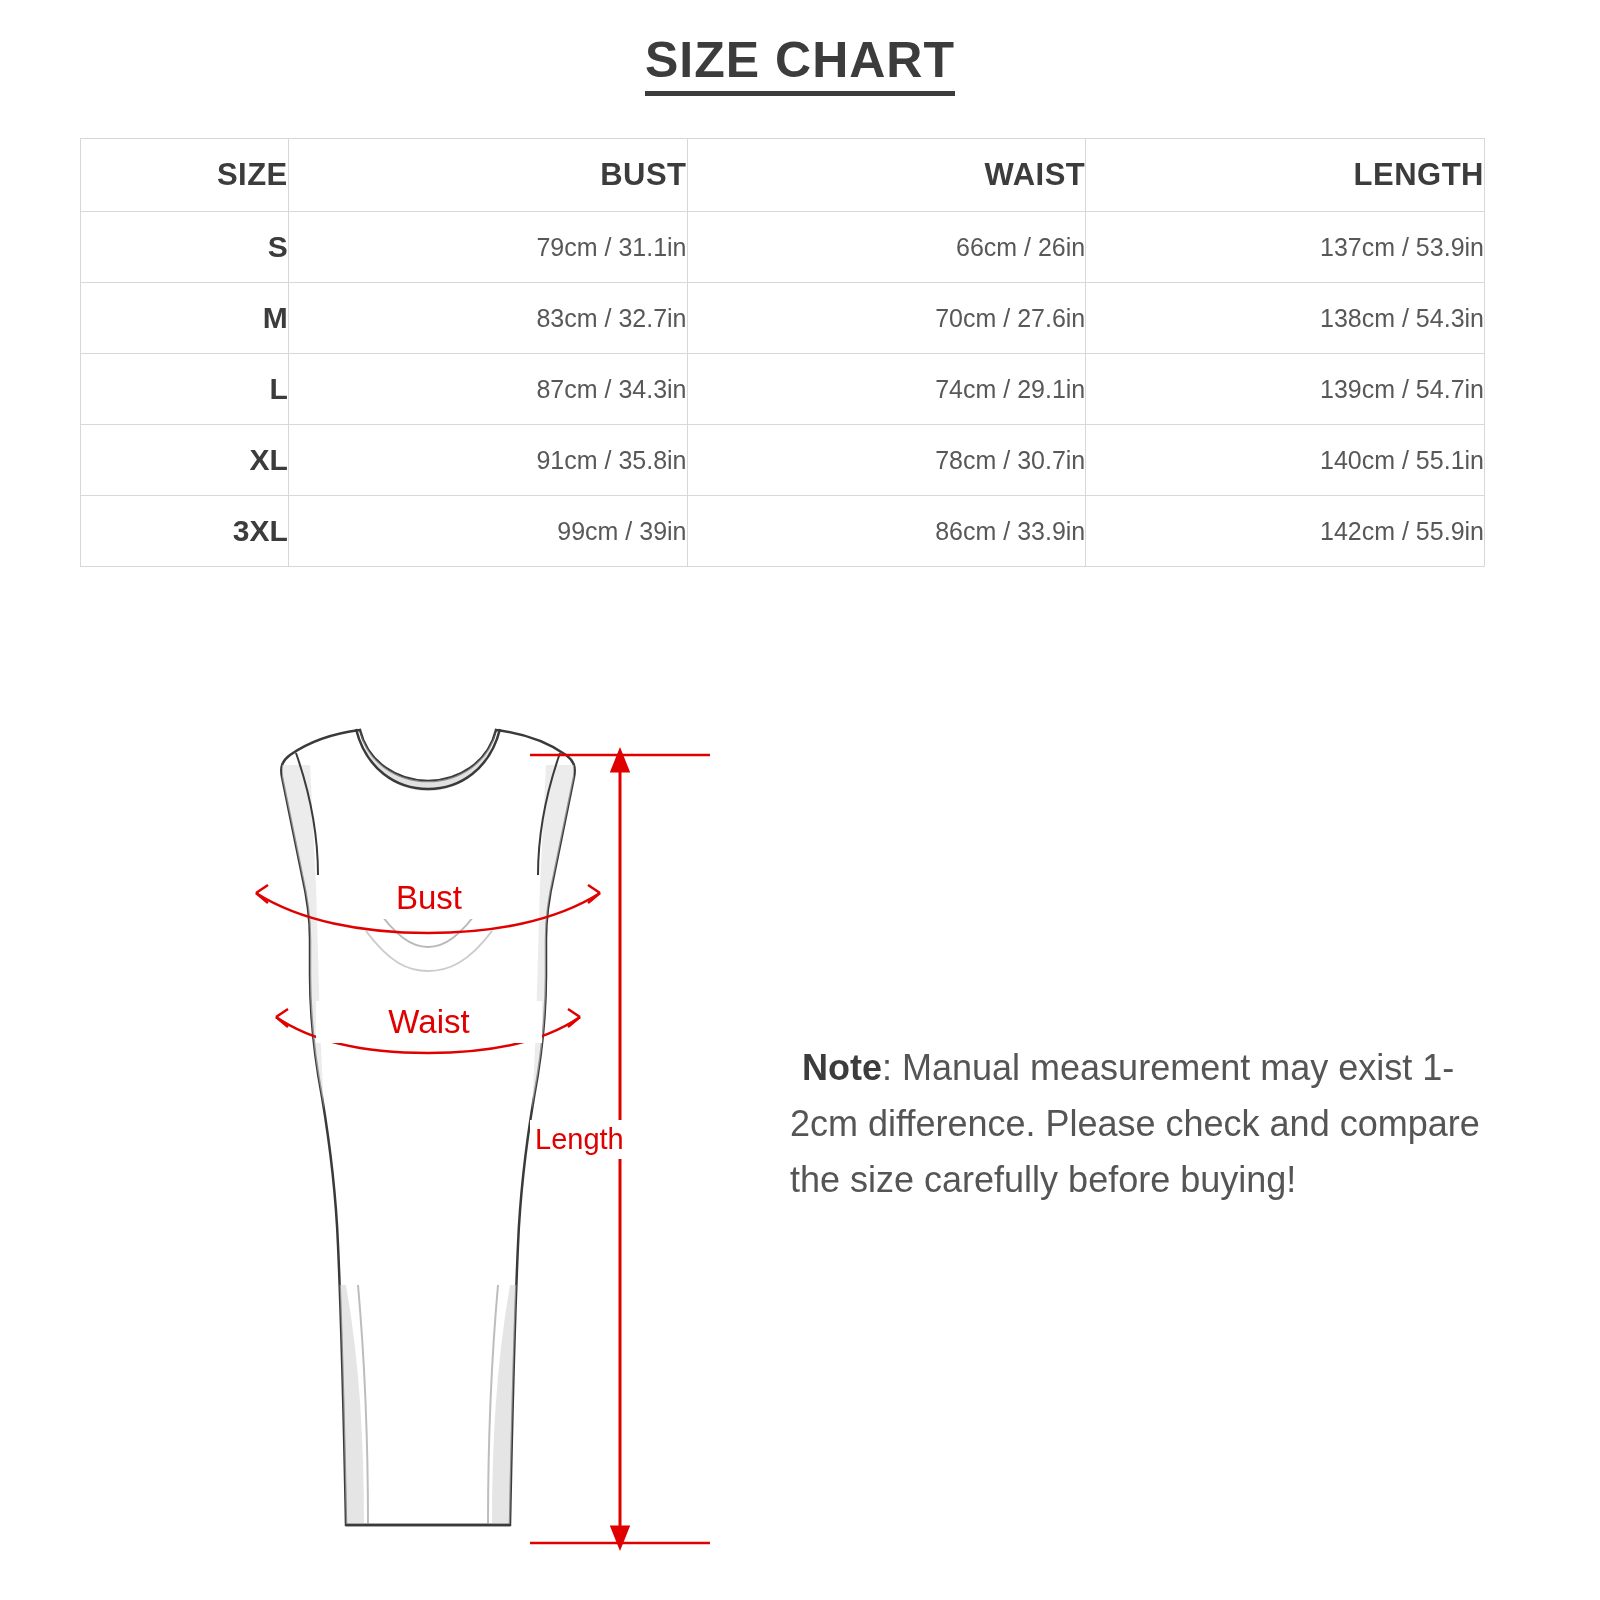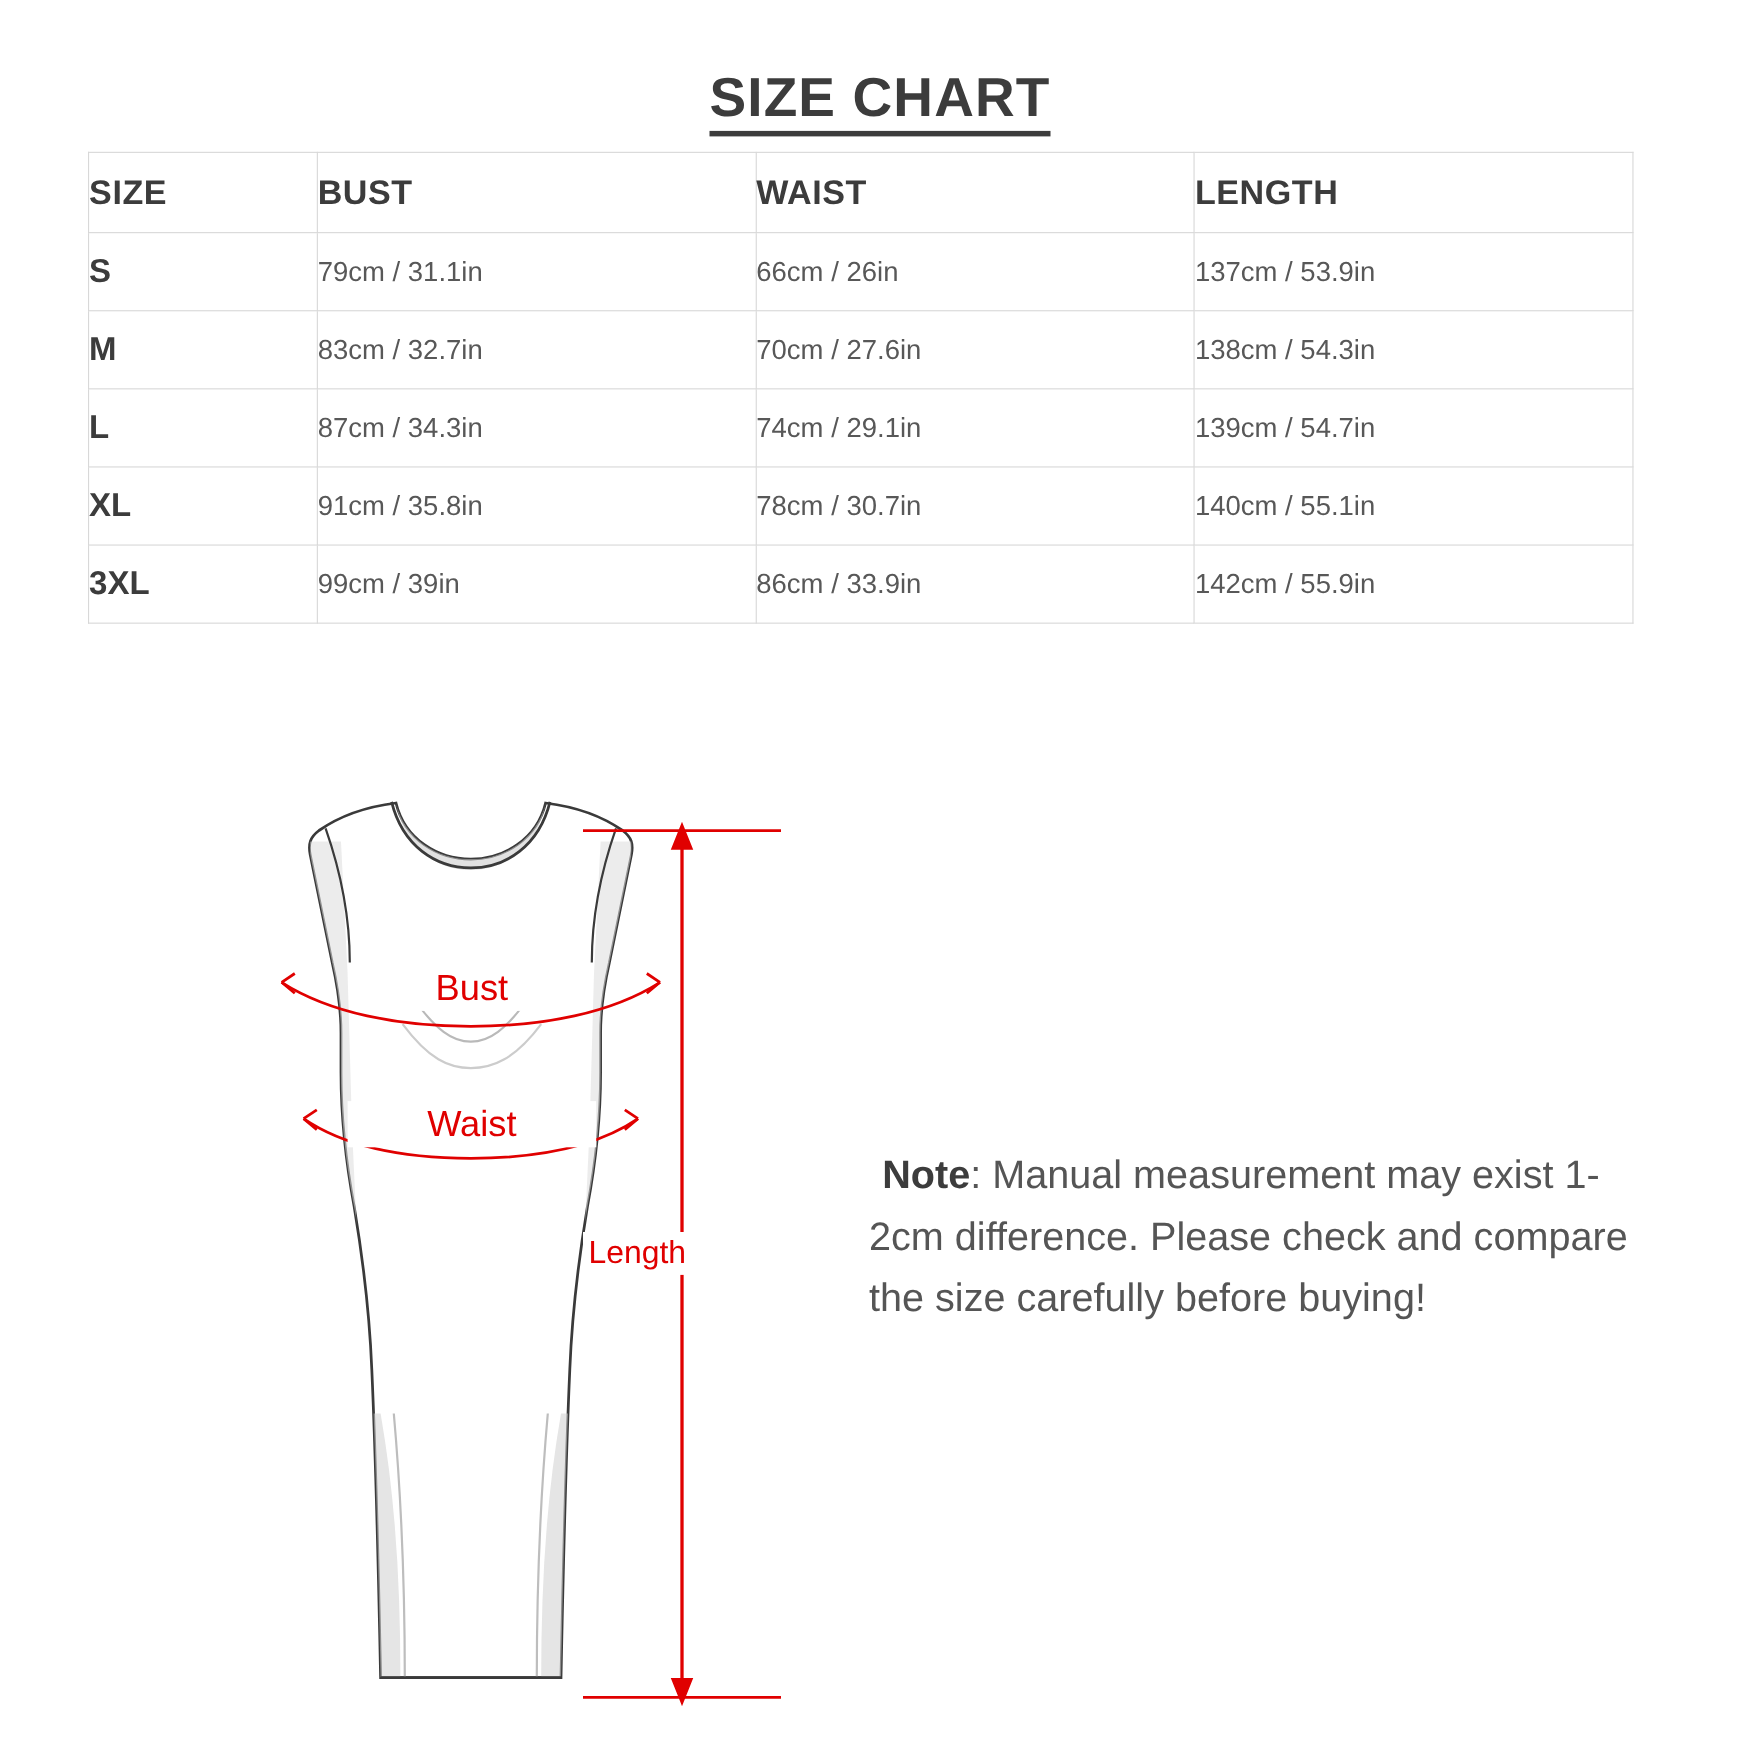--- a/index.html
+++ b/index.html
@@ -16,21 +16,20 @@
     overflow: hidden;
   }
 
   
   .title-wrap {
     position: absolute;
     top: 34px;
     left: 0;
     width: 1600px;
     text-align: center;
-    margin-top: 28px;
   }
   .title {
     display: inline-block;
     font-size: 50px;
     font-weight: bold;
     letter-spacing: 1px;
     color: #3c3c3c;
     border-bottom: 5px solid #3c3c3c;
     padding-bottom: 4px;
     line-height: 1.05;
@@ -44,21 +43,21 @@
     width: 1405px;
   }
   table.size-table {
     width: 100%;
     border-collapse: collapse;
     table-layout: fixed;
   }
   table.size-table th,
   table.size-table td {
     border: 1px solid #d8d8d8;
-    text-align: left;
+    text-align: right;
     vertical-align: middle;
     padding: 0;
     margin-left: 33px;
   }
   table.size-table thead th {
     height: 72px;
     font-size: 31px;
     font-weight: bold;
     color: #3c3c3c;
     letter-spacing: 0.5px;

